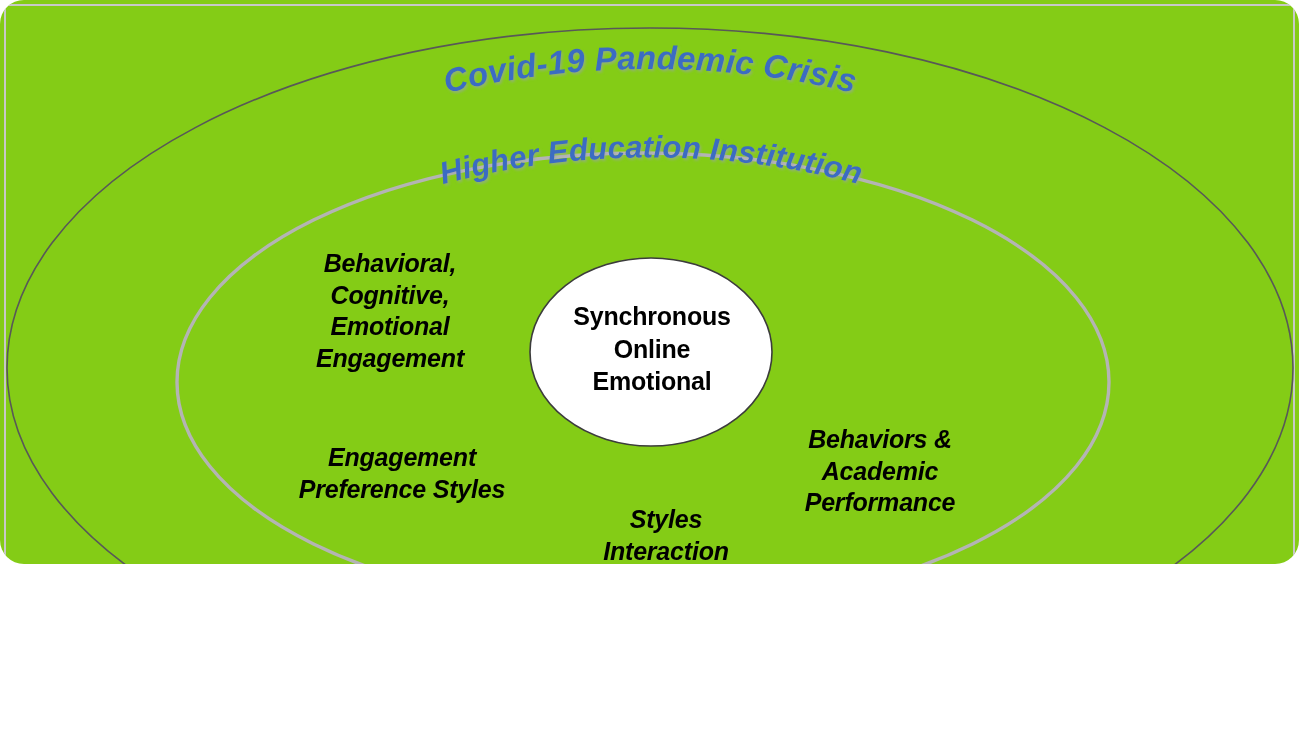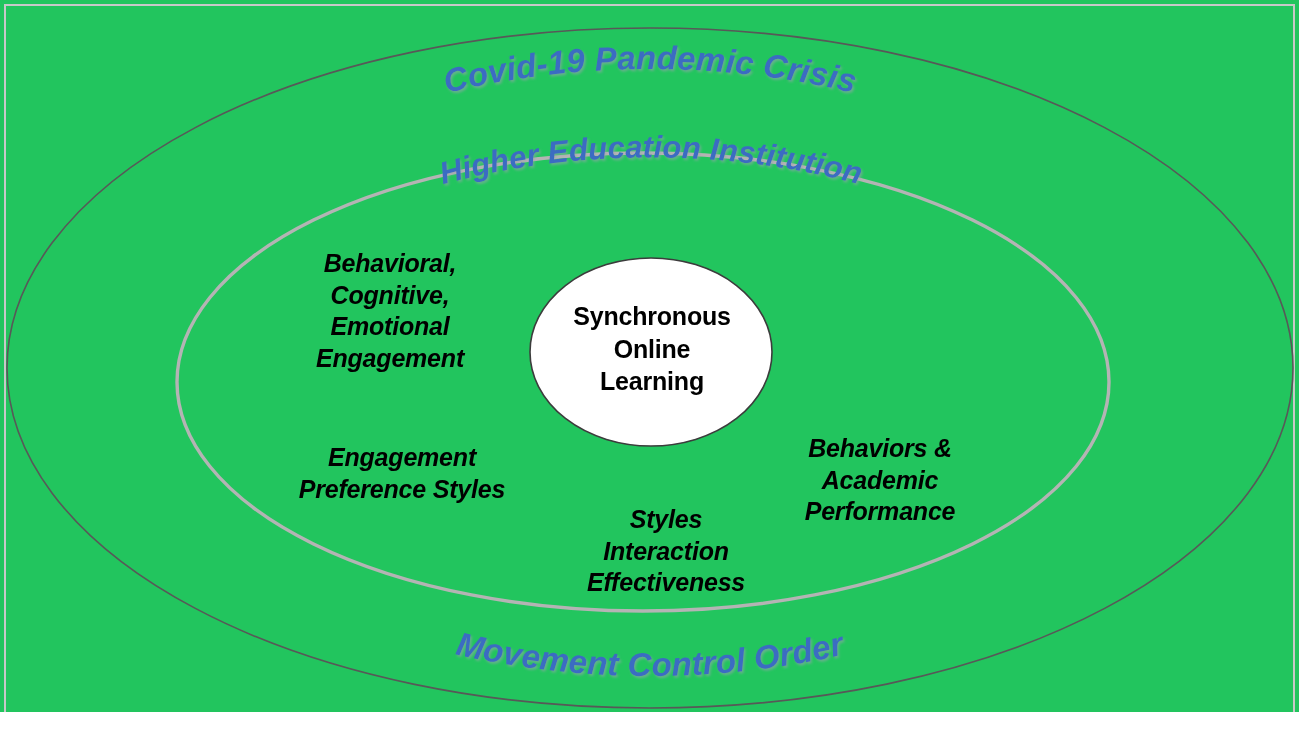--- a/index.html
+++ b/index.html
@@ -7,24 +7,25 @@
     margin: 0;
     padding: 0;
     background: #ffffff;
   }
   body {
     font-family: "Liberation Sans", sans-serif;
   }
   .canvas {
     position: relative;
     width: 1299px;
-    height: 712px;
-    background: #22c55e;
+    height: 564px;
+    background: #84cc16;
     box-sizing: border-box;
     overflow: hidden;
+    border-radius: 24px;
   }
   .frame {
     position: absolute;
     left: 4px;
     top: 4px;
     width: 1291px;
     height: 722px;
     box-sizing: border-box;
     border: 2px solid #c8c8c8;
     pointer-events: none;
@@ -48,21 +49,21 @@
     letter-spacing: -0.2px;
   }
   .label.center-node {
     font-style: normal;
     font-size: 25px;
     line-height: 1.30;
   }
   #lbl-engagement   { left: 268px; top: 248px;  width: 244px; }
   #lbl-interest     { left: 760px; top: 236px;  width: 236px; }
   #lbl-prefstyles   { left: 272px; top: 442px;  width: 260px; }
-  #lbl-behaviors    { left: 762px; top: 424px;  width: 236px; margin-top: 9px; }
+  #lbl-behaviors    { left: 762px; top: 424px;  width: 236px; }
   #lbl-learner      { left: 546px; top: 504px;  width: 240px; }
   #lbl-core         { left: 532px; top: 300px;  width: 240px; }
 </style>
 </head>
 <body>
 
 <div class="canvas">
 
   <div class="frame"></div>
 
@@ -111,15 +112,15 @@
   <div class="label" id="lbl-behaviors">Behaviors &amp;
 Academic
 Performance</div>
 
   <div class="label" id="lbl-learner">Styles
 Interaction
 Effectiveness</div>
 
   <div class="label center-node" id="lbl-core">Synchronous
 Online
-Learning</div>
+Emotional</div>
 
 </div>
 
 </body></html>

